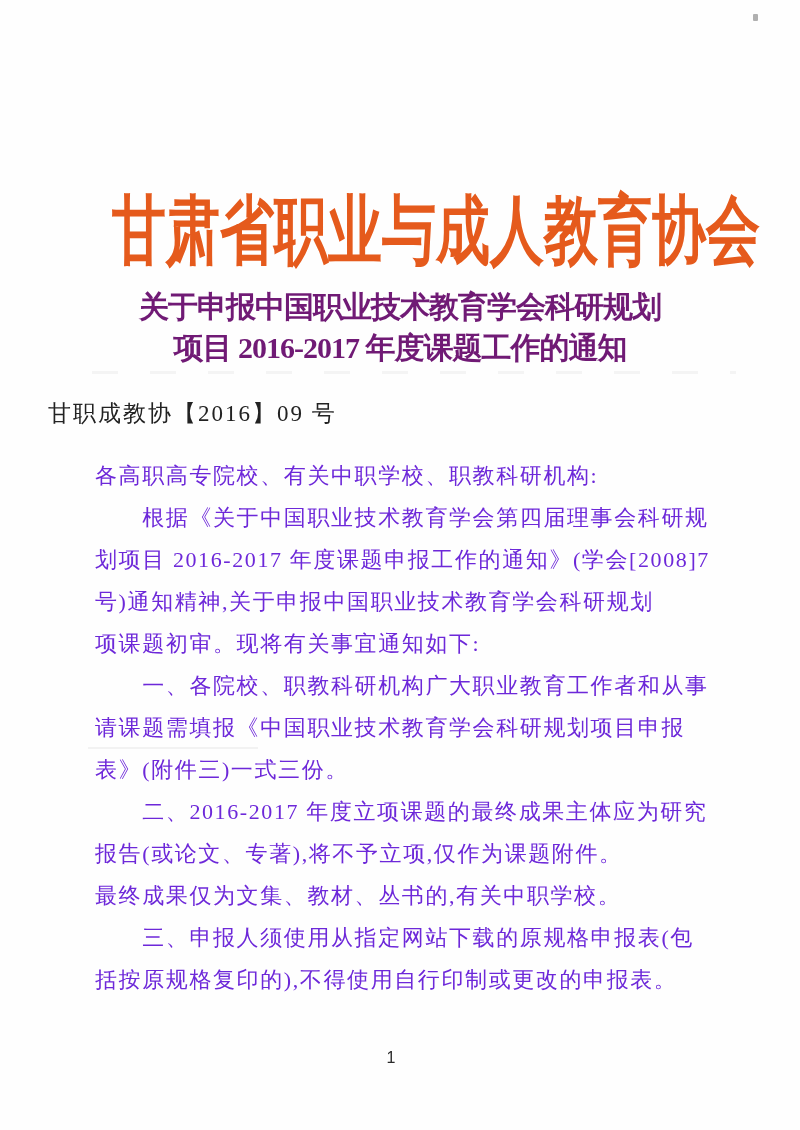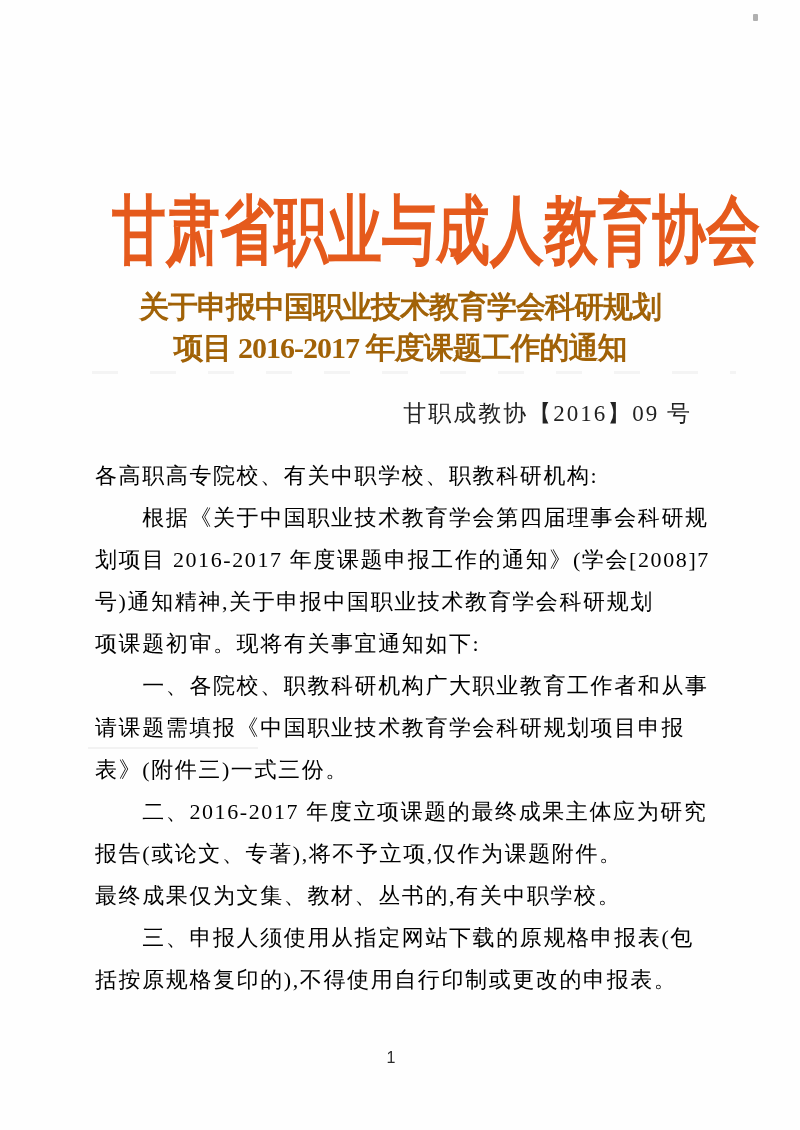--- a/index.html
+++ b/index.html
@@ -33,45 +33,45 @@
   .doc-title {
     position: absolute;
     top: 286px;
     left: 0;
     right: 0;
     text-align: center;
     font-size: 30px;
     font-weight: bold;
     line-height: 41px;
     letter-spacing: -1px;
-    color: #a16207;
+    color: #701a75;
   }
   .doc-number {
     position: absolute;
     top: 398px;
     left: 0;
     right: 108px;
-    text-align: right;
     font-size: 23px;
     letter-spacing: 2px;
     color: #222222;
+    padding-left: 48px;
   }
   .body-block {
     position: absolute;
     top: 455px;
     left: 95px;
     width: 640px;
   }
   .line {
     height: 42px;
     line-height: 42px;
     font-size: 22px;
     letter-spacing: 1.6px;
     white-space: pre;
-    color: #000000;
+    color: #6d28d9;
   }
   .page-number {
     position: absolute;
     top: 1049px;
     left: 0;
     right: 18px;
     text-align: center;
     font-size: 16px;
     color: #2a2a2a;
     font-family: "Liberation Sans", "DejaVu Sans", sans-serif;

